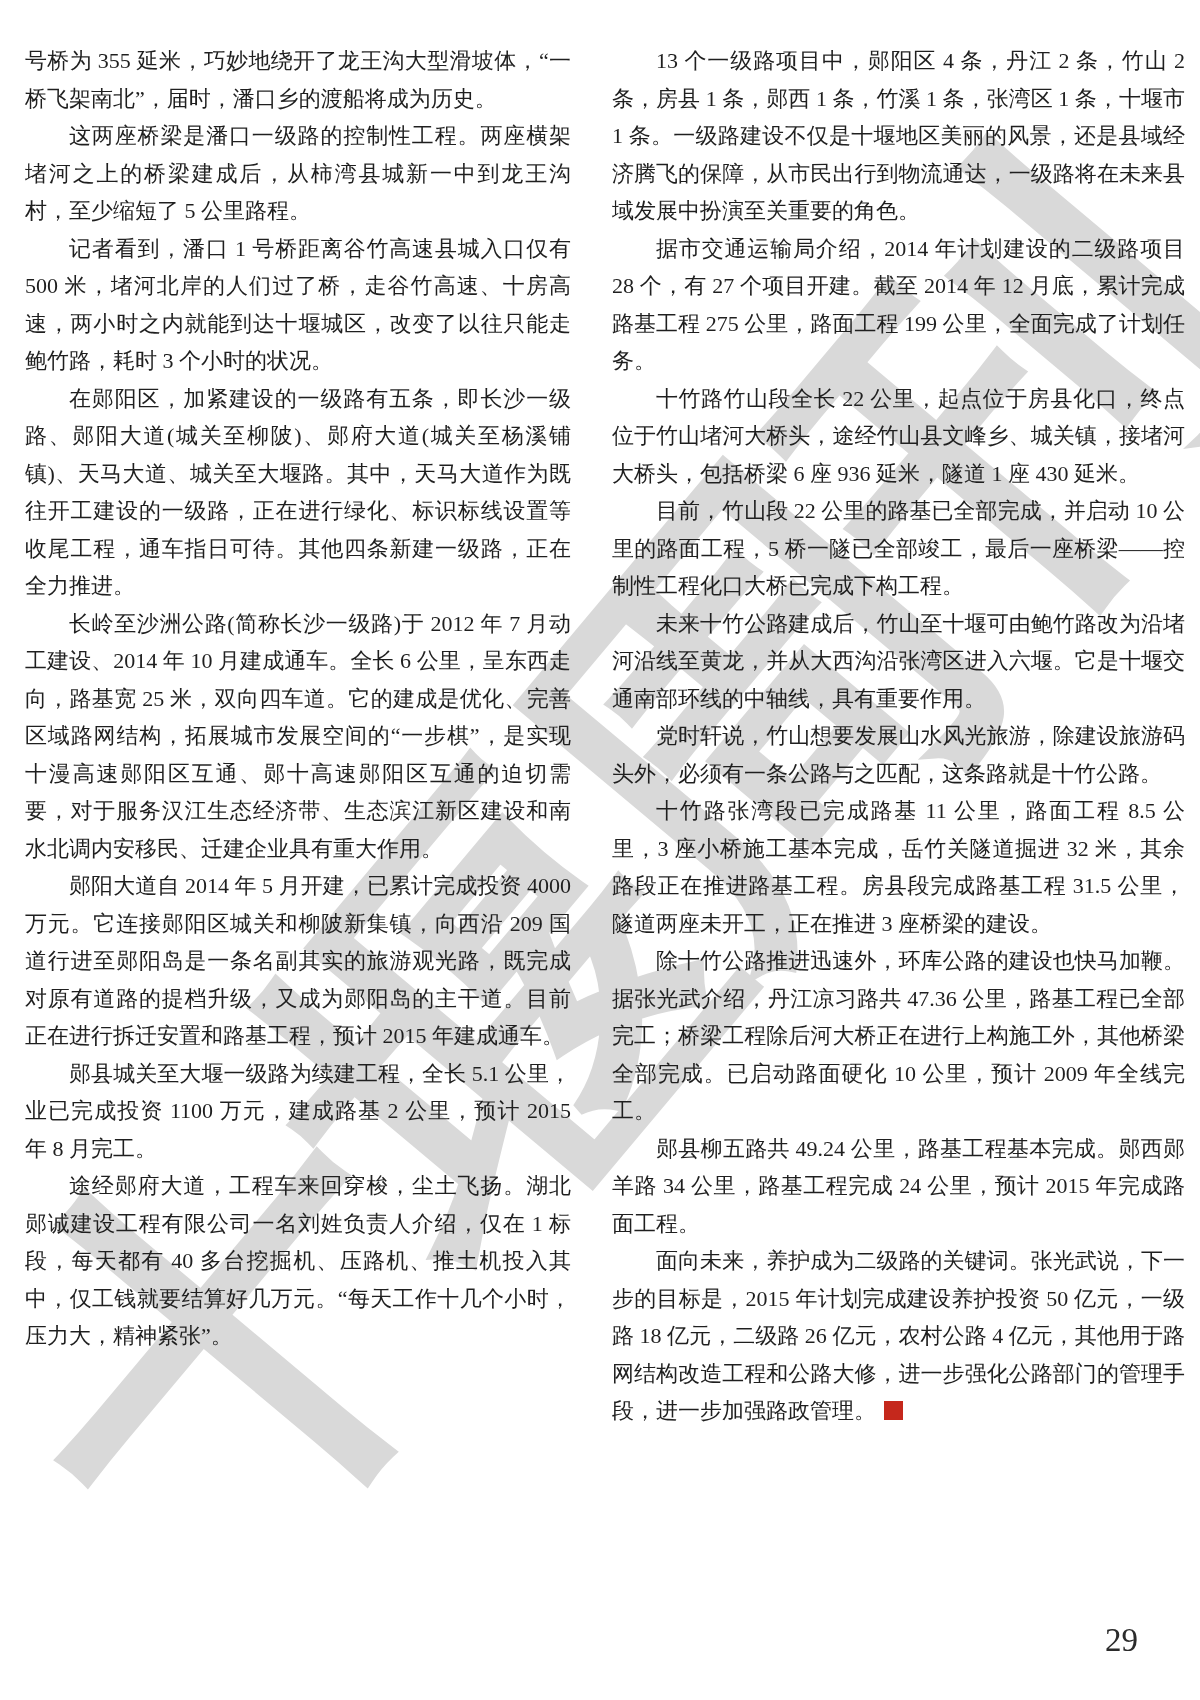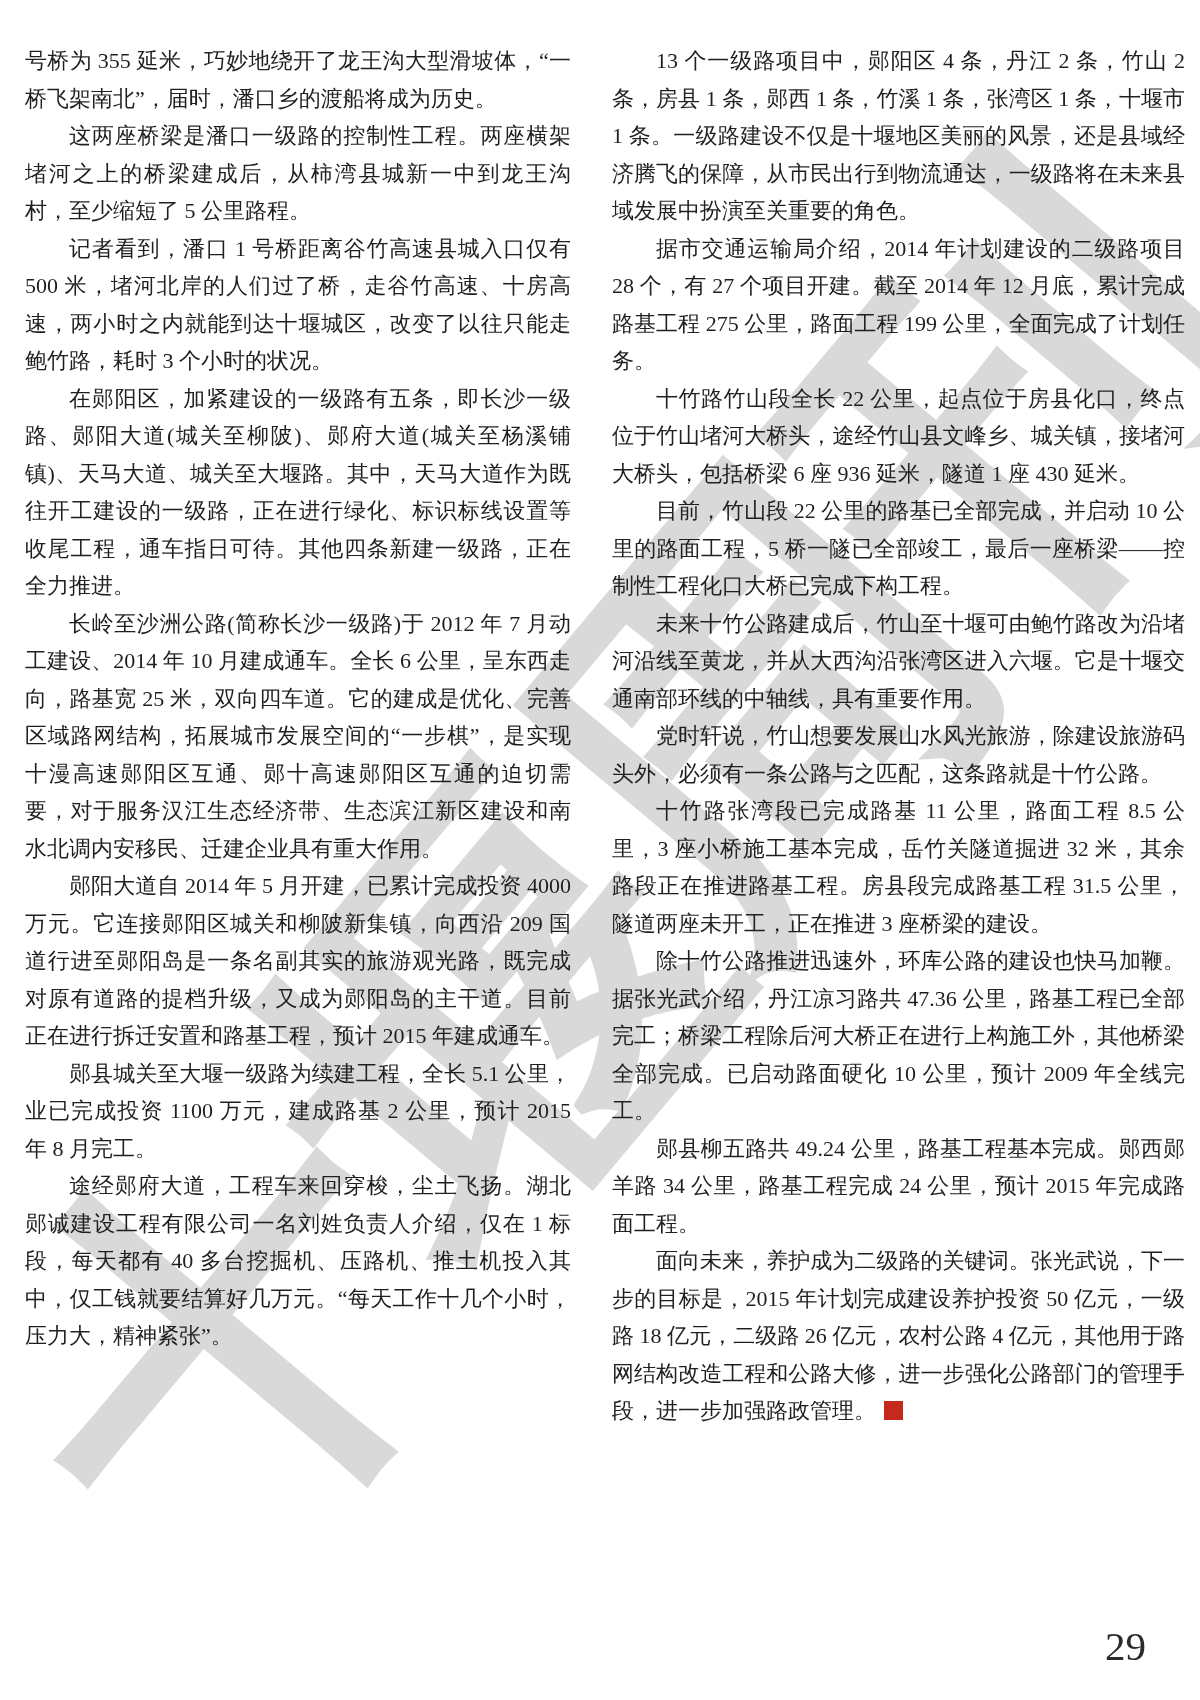--- a/index.html
+++ b/index.html
@@ -54,21 +54,21 @@
     display:inline-block;
     width:19px; height:19px;
     background:#c5281c;
     margin-left:8px;
     vertical-align:-2px;
   }
   .page-number {
     position:absolute;
     left:1105px; top:1622px;
     z-index:1;
-    font-size:41px;
+    font-size:33px;
     color:#2b2b2b;
     font-family:"Liberation Serif", serif;
   }
 </style>
 </head>
 <body>
 
 <div class="watermark">十堰周刊</div>
 
 <div class="col col-left">

